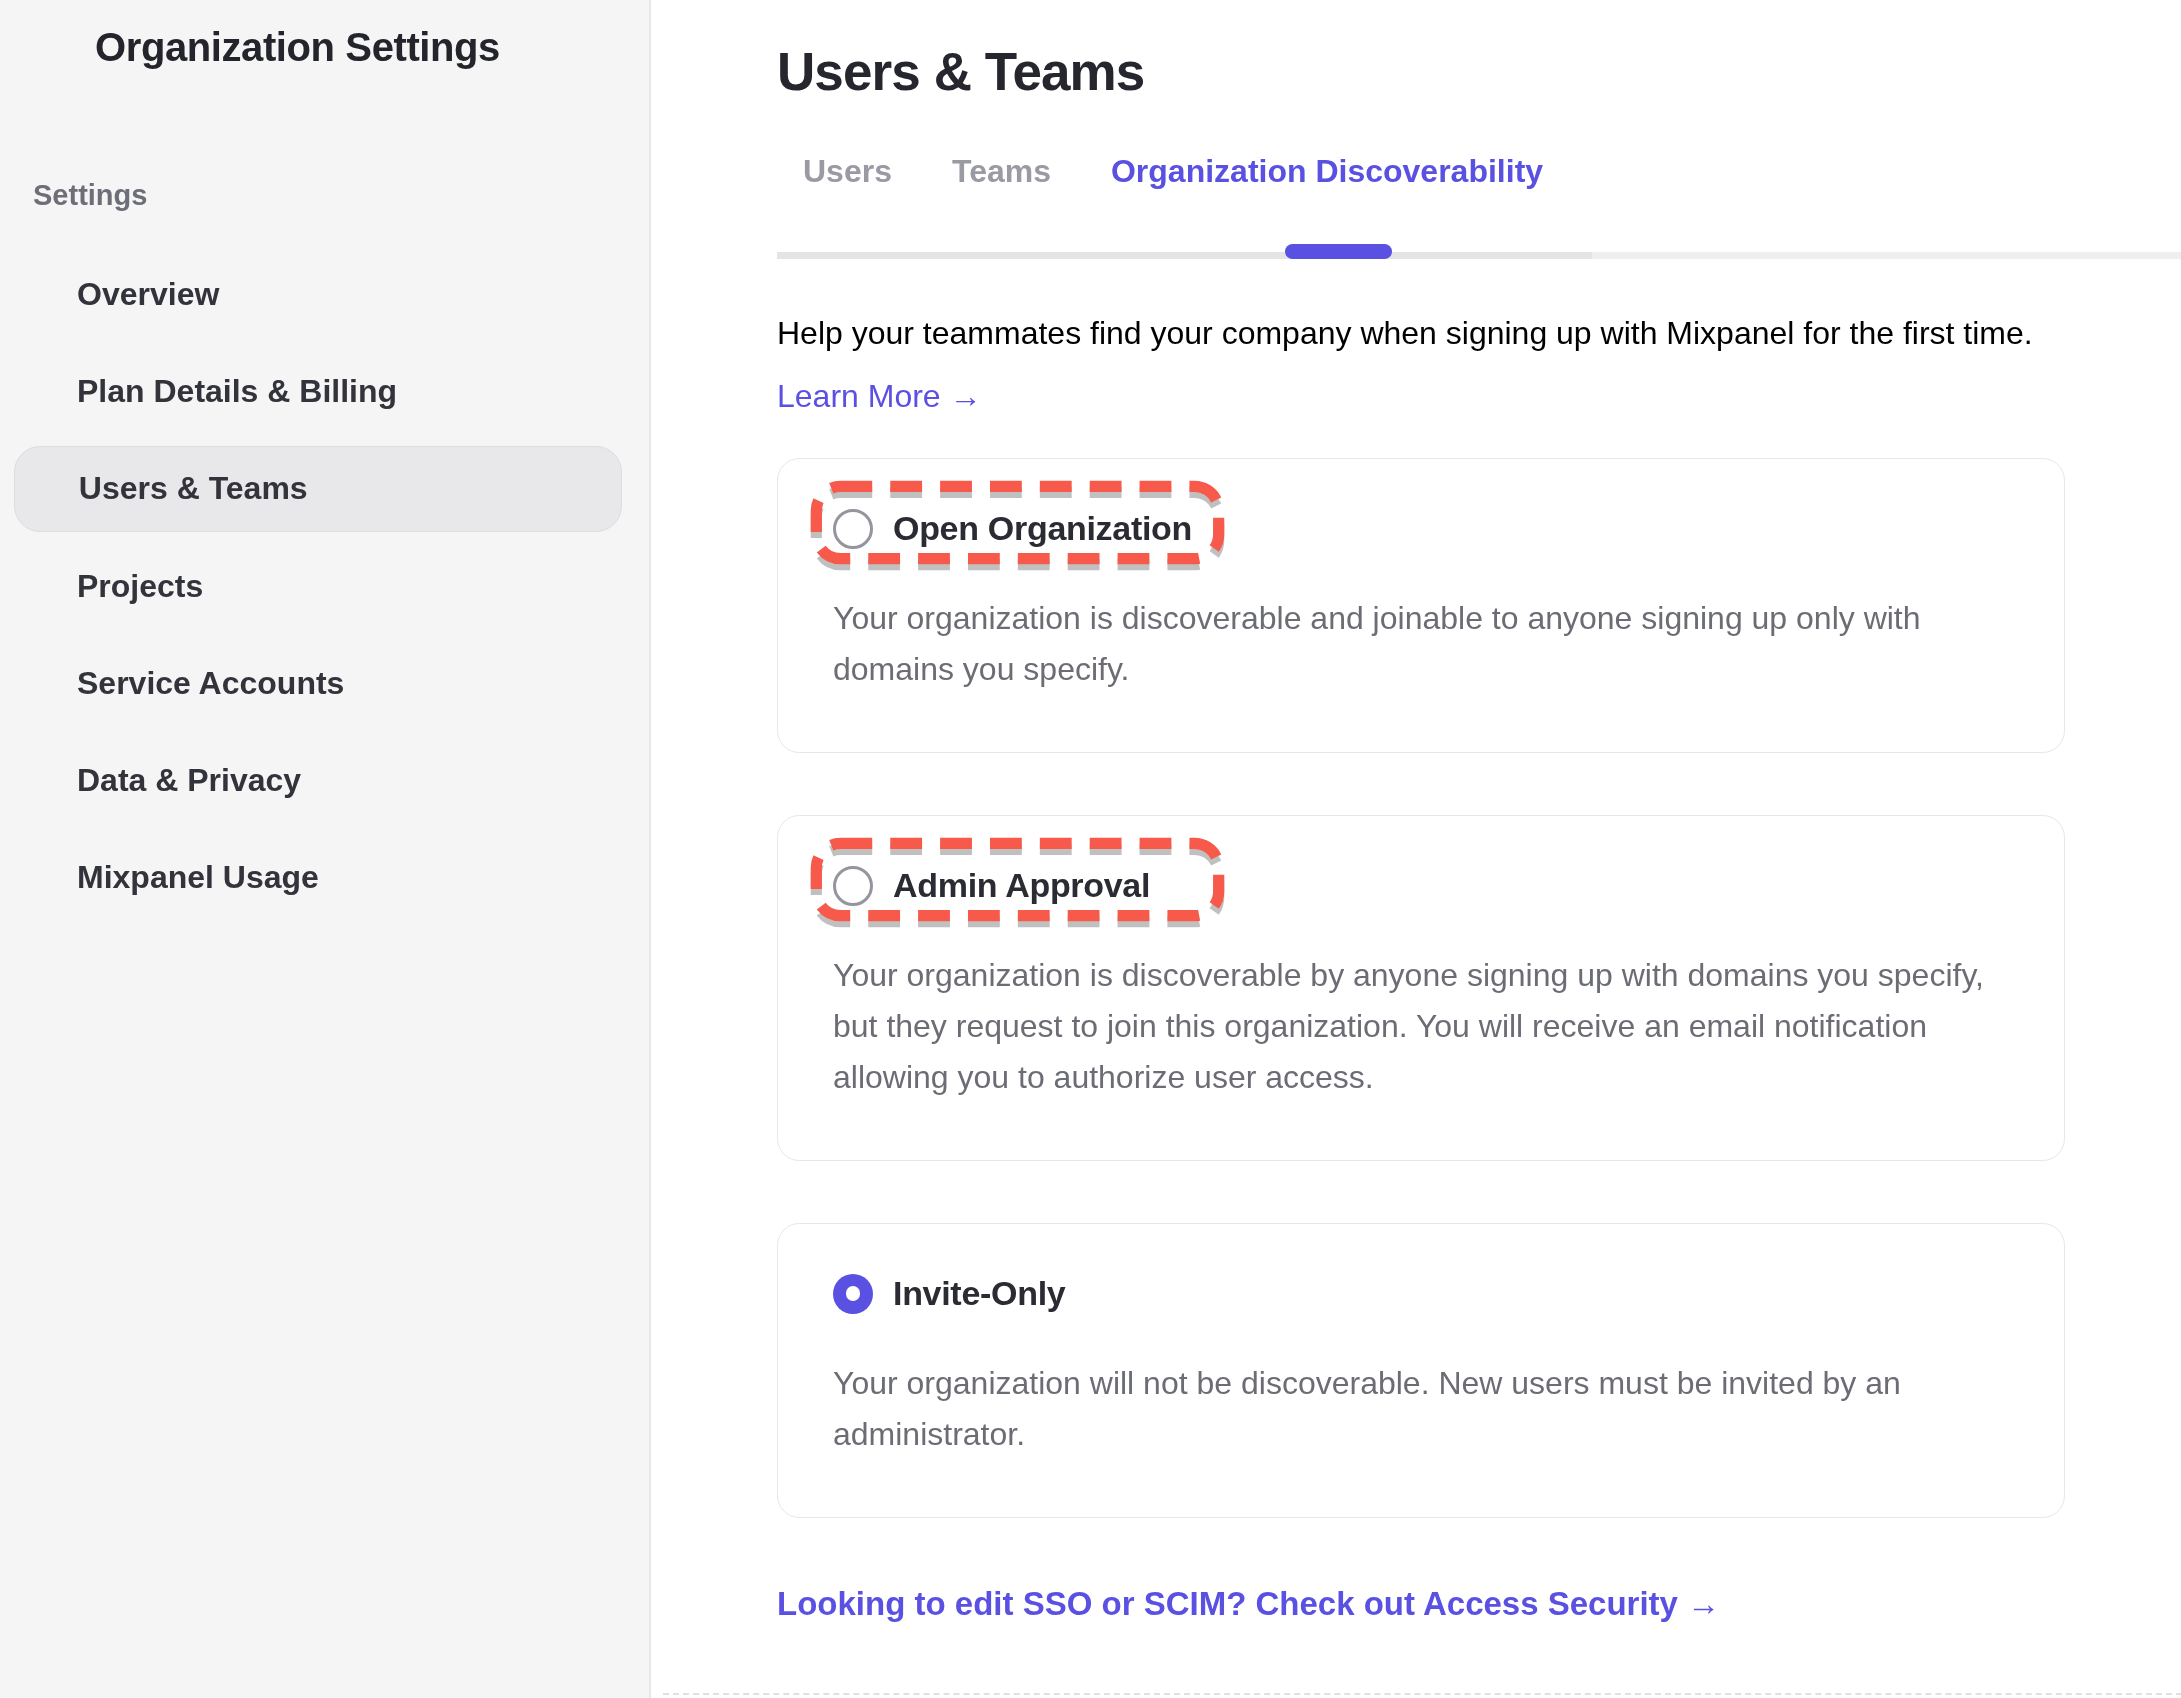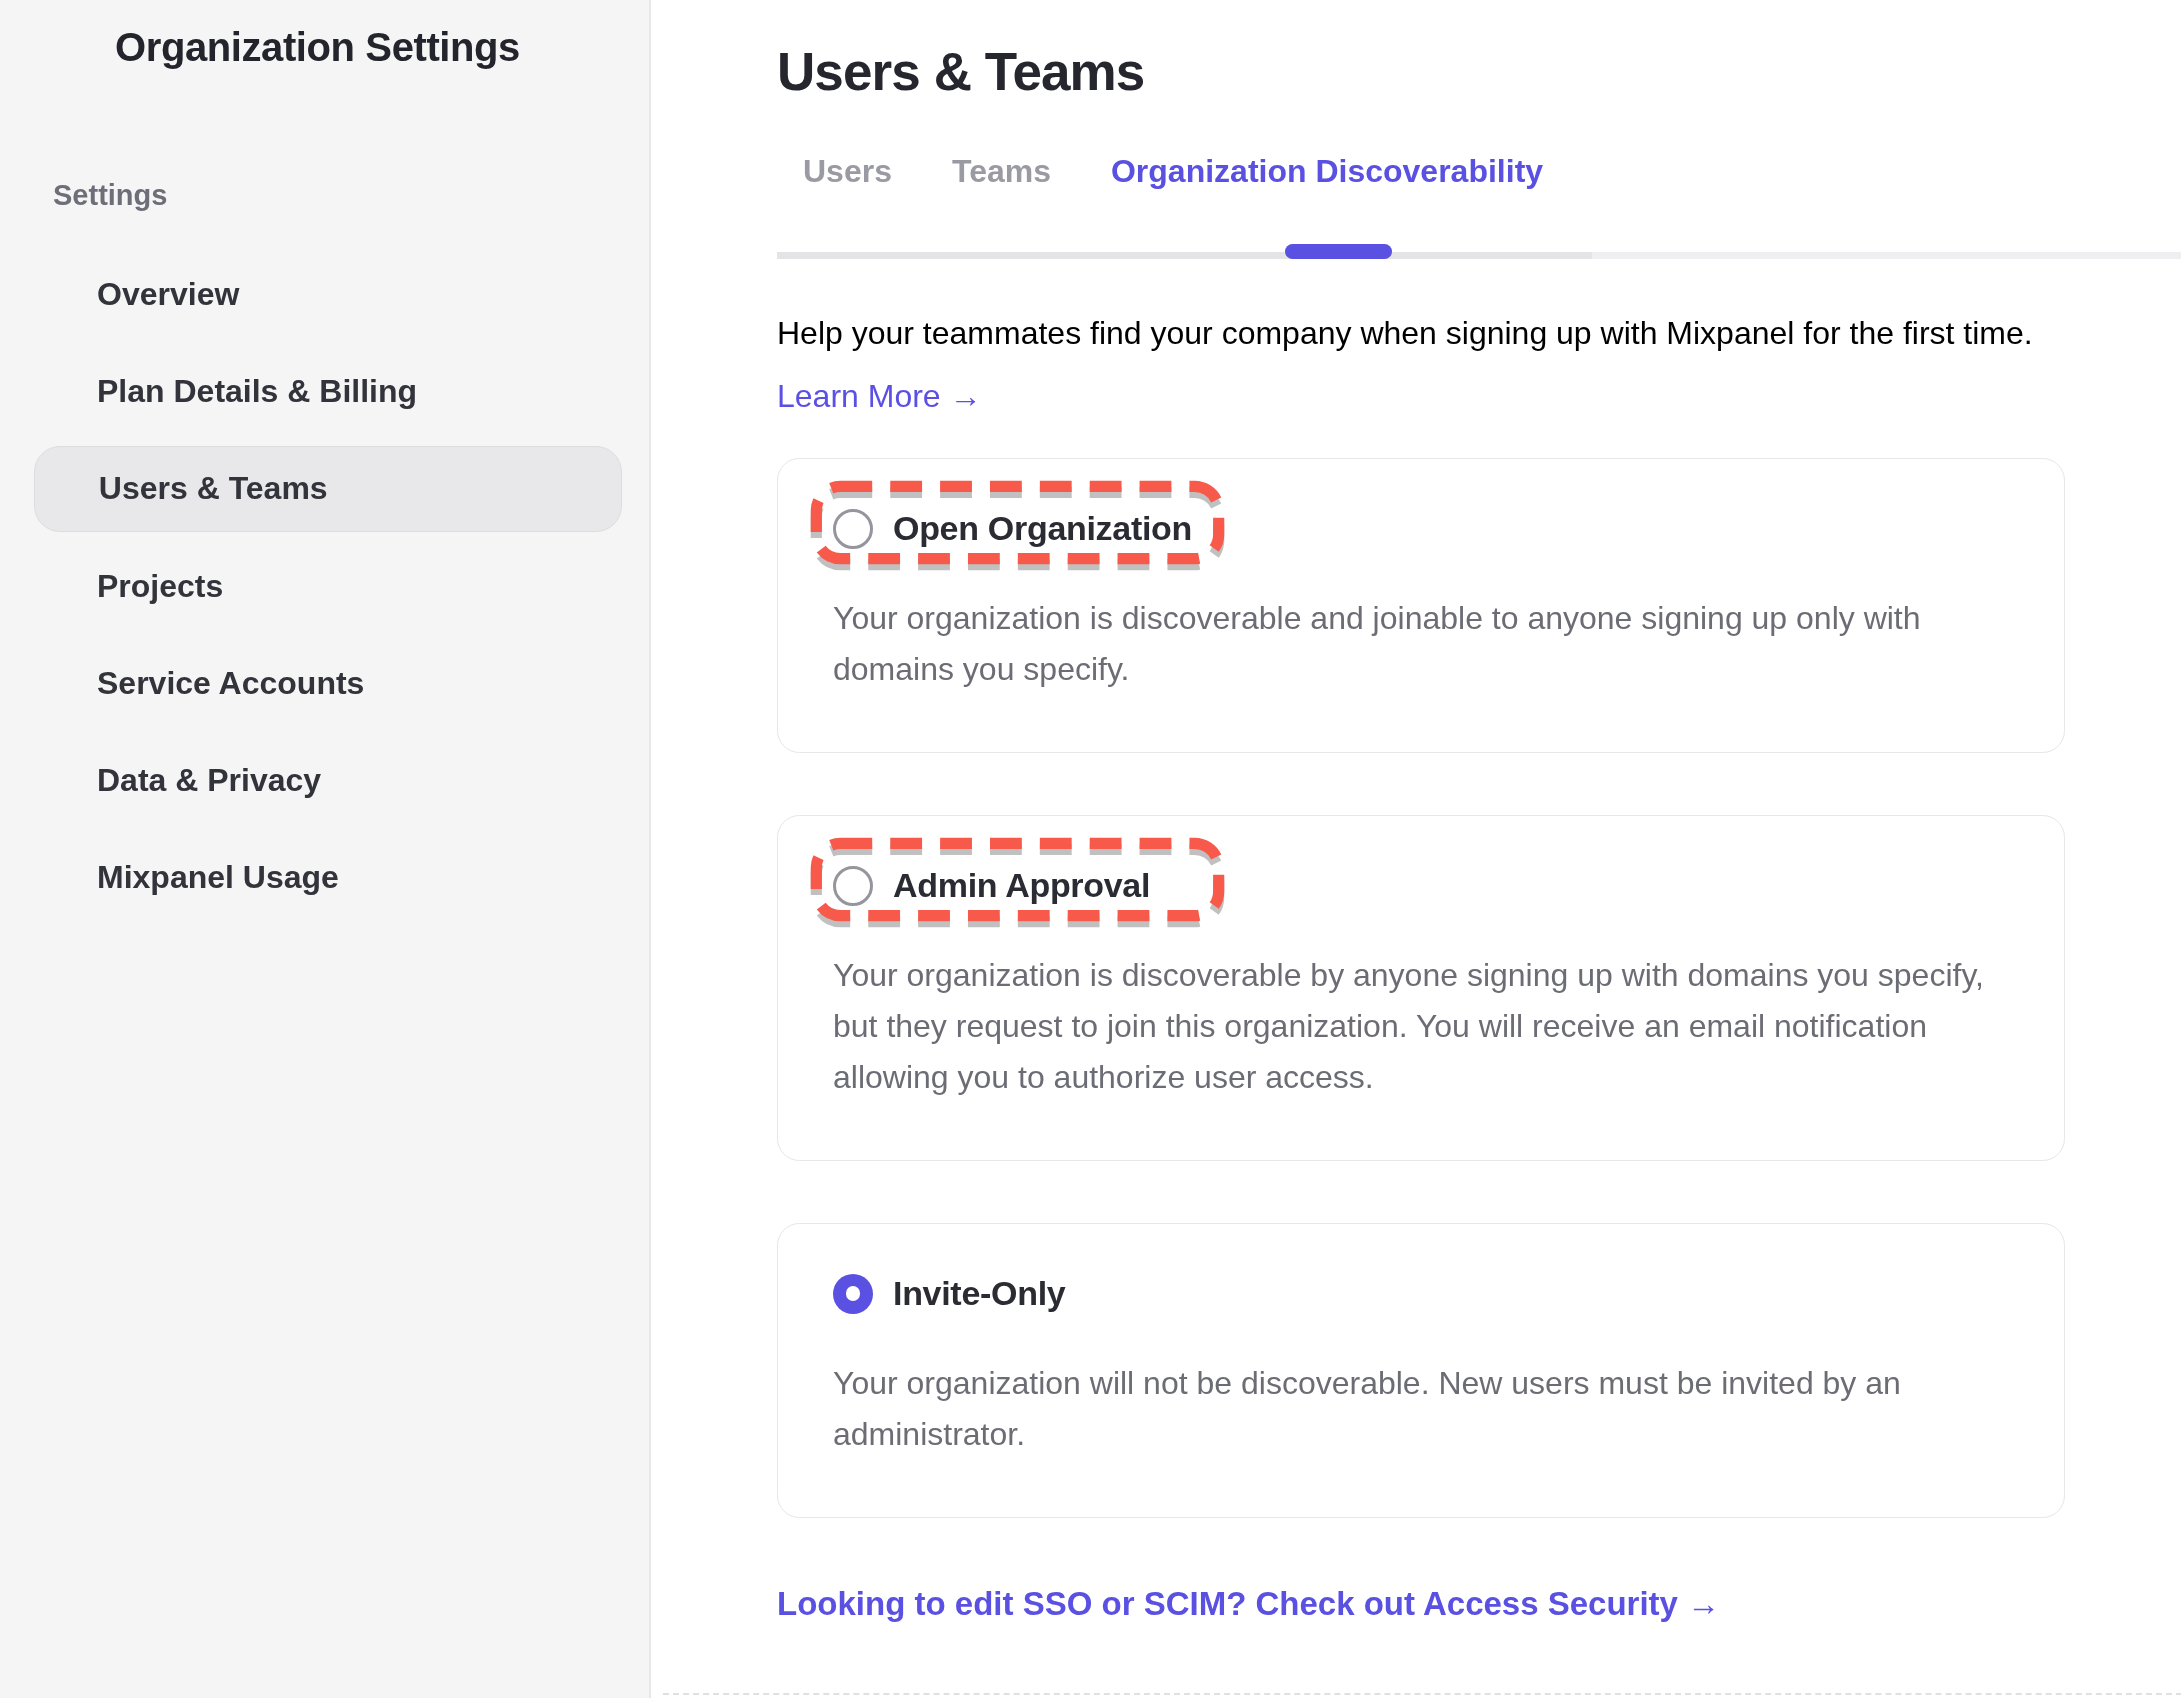--- a/index.html
+++ b/index.html
@@ -4,21 +4,21 @@
 <style>
   * { margin:0; padding:0; box-sizing:border-box; }
   html,body { background:#ffffff; }
   body { width:2182px; height:1698px; overflow:hidden;
          font-family:"Liberation Sans", sans-serif; }
   .app { display:flex; width:2182px; height:1698px; background:#ffffff; }
 
   
   .sidebar { width:651px; min-width:651px; height:100%;
              background:#f5f5f6; border-right:2.6px solid #e7e7ea;
-             padding-top:22.4px;padding-left:20px; }
+             padding-top:22.4px; }
   .sidebar-title { font-size:40px; font-weight:700; color:#24242c;
                    letter-spacing:-0.4px; margin-left:95px; line-height:50px; }
   .section-label { margin:105px 0 33px 33px; font-size:29px; font-weight:700;
                    color:#6e6e78; line-height:36px; }
   .nav-item { height:97px; display:flex; align-items:center; padding-left:77px;
               font-size:32px; font-weight:600; color:#33333b; cursor:pointer; }
   .nav-item.selected { height:86px; margin:5.2px 27.5px 6px 13.8px; padding-left:64px;
                        background:#e8e8ea; border:1.7px solid #dddde0;
                        border-radius:26px; }
 

